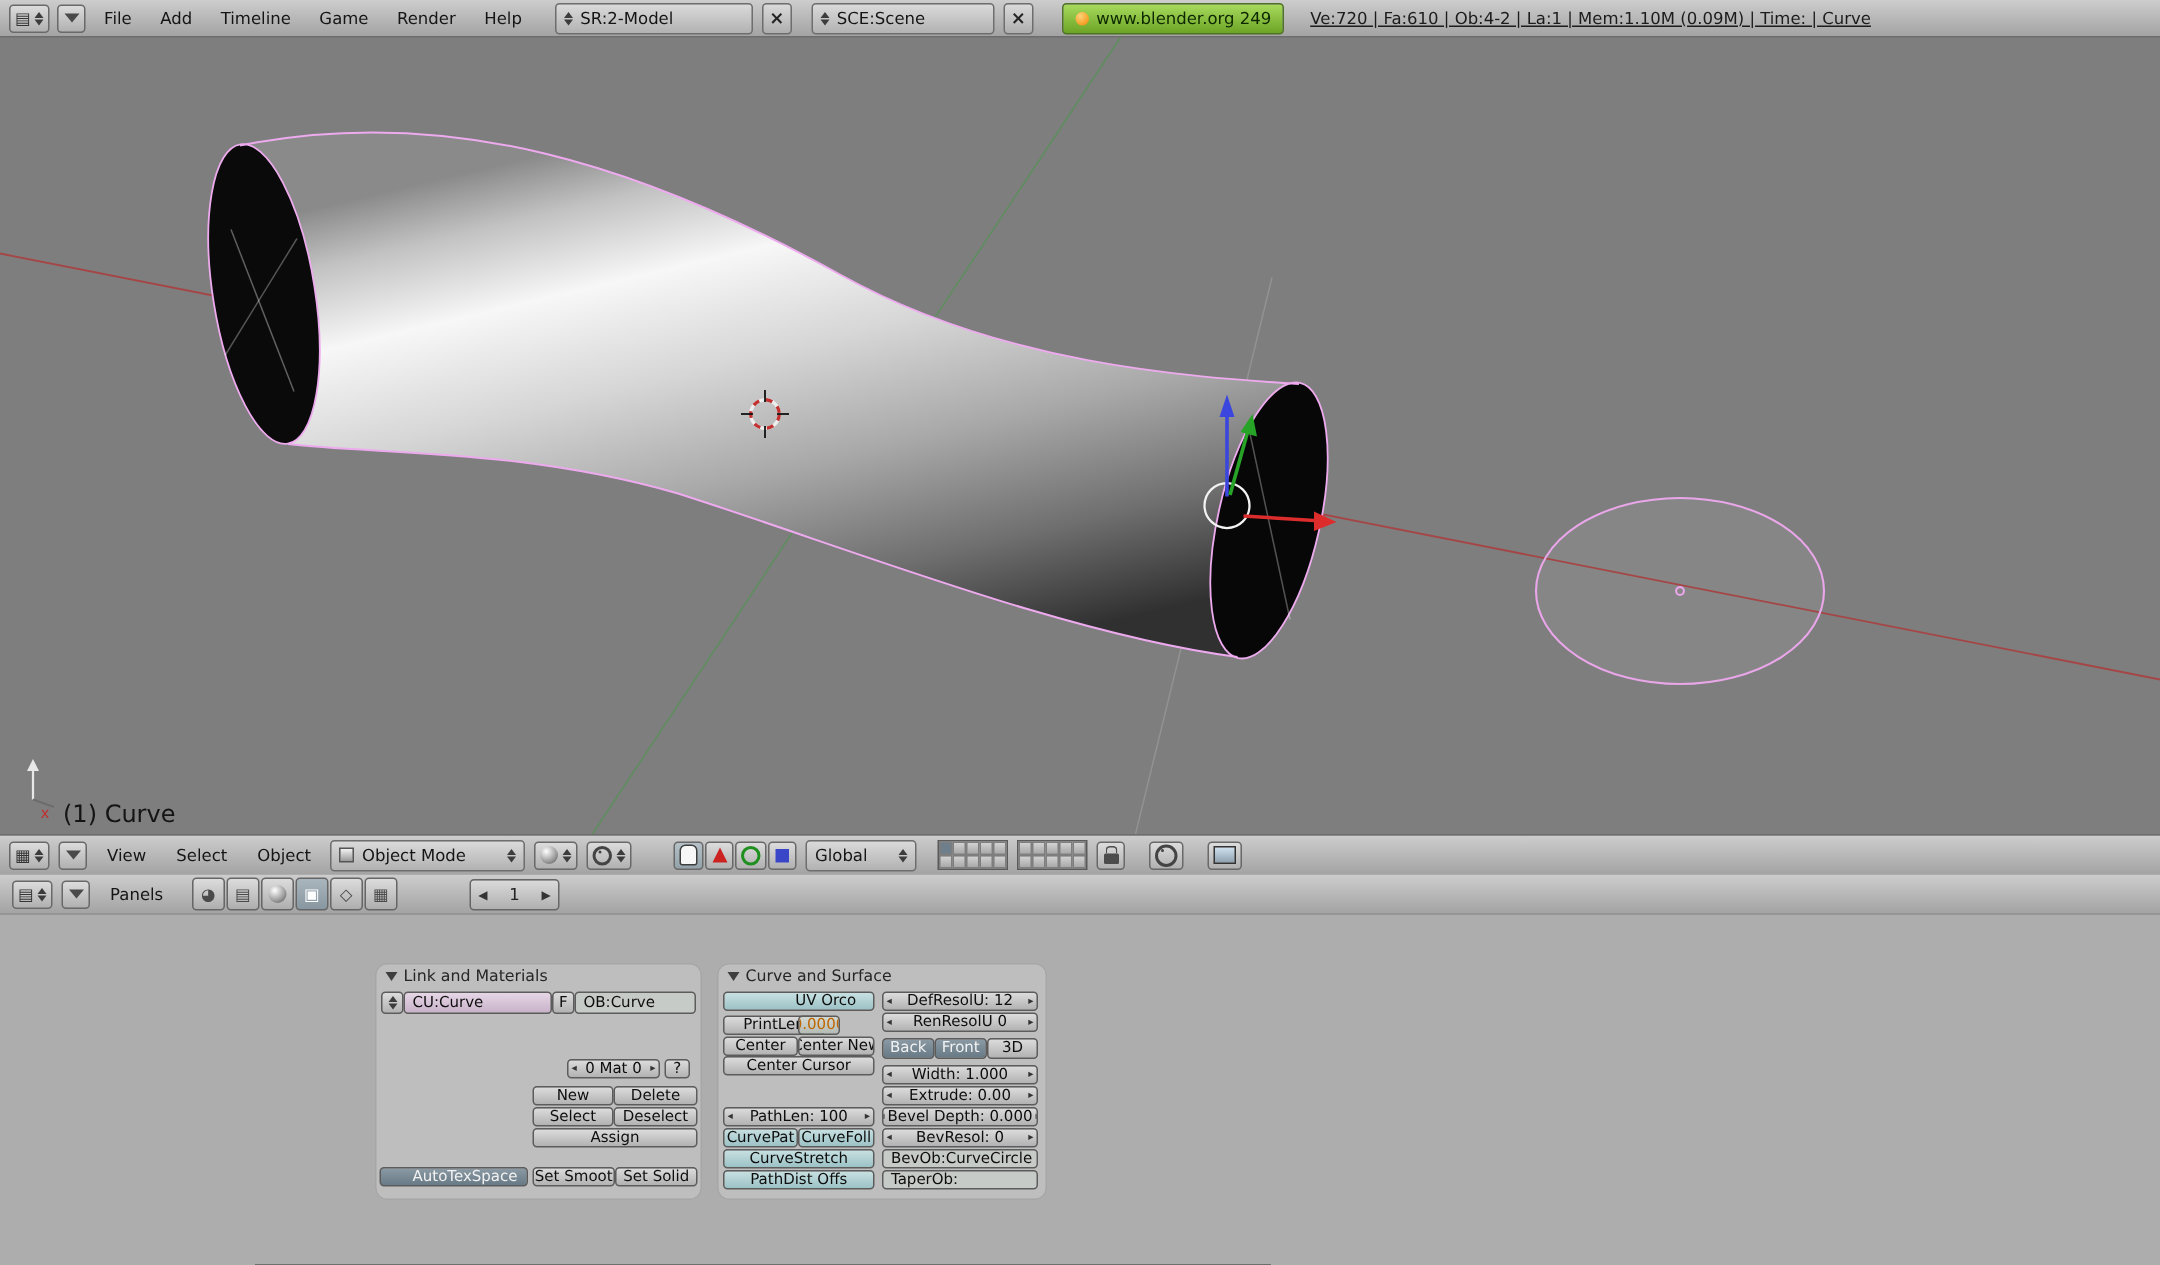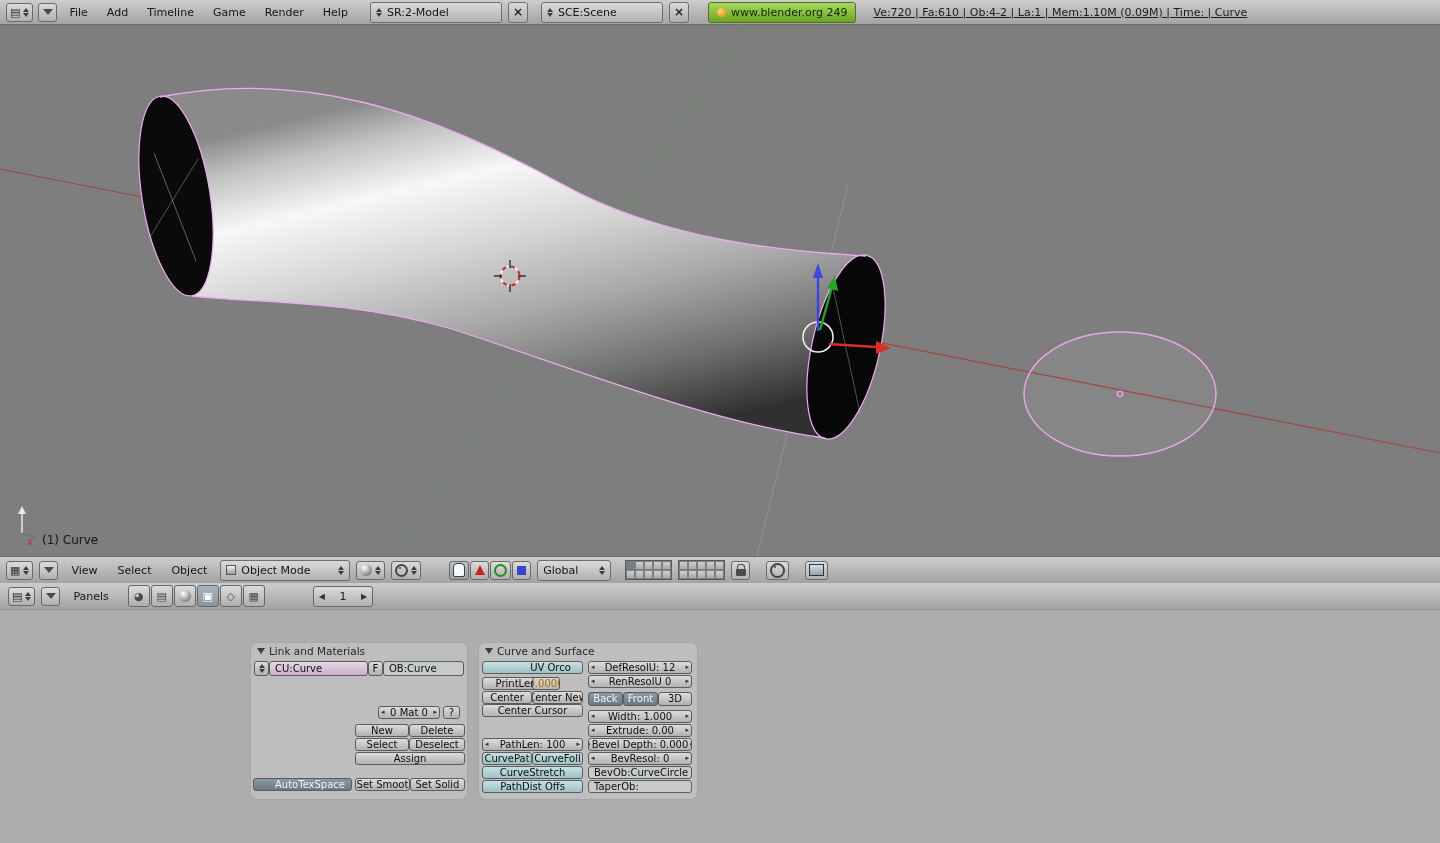--- a/index.html
+++ b/index.html
@@ -50,21 +50,21 @@
   .framebox{display:inline-flex;align-items:center;height:19px;border:1px solid #676767;border-radius:3px;
             background:linear-gradient(#dadada,#b0b0b0);font-size:10px;color:#222;}
   .framebox .fa{padding:0 5px;font-size:8px;color:#333;}
   .framebox .fv{min-width:26px;text-align:center;font-size:11px;}
   .cbtn{width:20px;height:20px;border:1px solid #666;border-radius:3px;background:linear-gradient(#dcdcdc,#aeaeae);
         display:inline-flex;align-items:center;justify-content:center;font-size:11px;color:#4a4a4a;}
   .cbtn.pressed{background:linear-gradient(#aab6bd,#8796a0);color:#fff;}
 
   
   #viewport{position:absolute;top:25px;left:0;width:1440px;height:531px;}
-  #vp-label{position:absolute;left:42px;top:508px;font-size:12px;color:#141414;}
+  #vp-label{position:absolute;left:42px;top:508px;font-size:16px;color:#141414;}
 
   
   #btnbody{position:absolute;top:610px;left:0;right:0;height:233px;background:#adadad;}
   .panel{position:absolute;top:32px;height:158px;background:#bebebe;border-radius:8px;
          box-shadow:0 0 0 1px #a6a6a6 inset;}
   .ptri{position:absolute;top:6px;left:7px;width:0;height:0;border-left:4px solid transparent;border-right:4px solid transparent;border-top:6px solid #3e3e3e;}
   .ptitle{position:absolute;top:3px;left:19px;font-size:10.5px;color:#262626;white-space:nowrap;}
   .b{position:absolute;height:13px;border:1px solid #5c5c5c;border-radius:3px;box-sizing:border-box;
      background:linear-gradient(#dcdcdc,#b2b2b2);font-size:10px;color:#0e0e0e;
      display:flex;align-items:center;justify-content:center;line-height:1;white-space:nowrap;overflow:hidden;}

